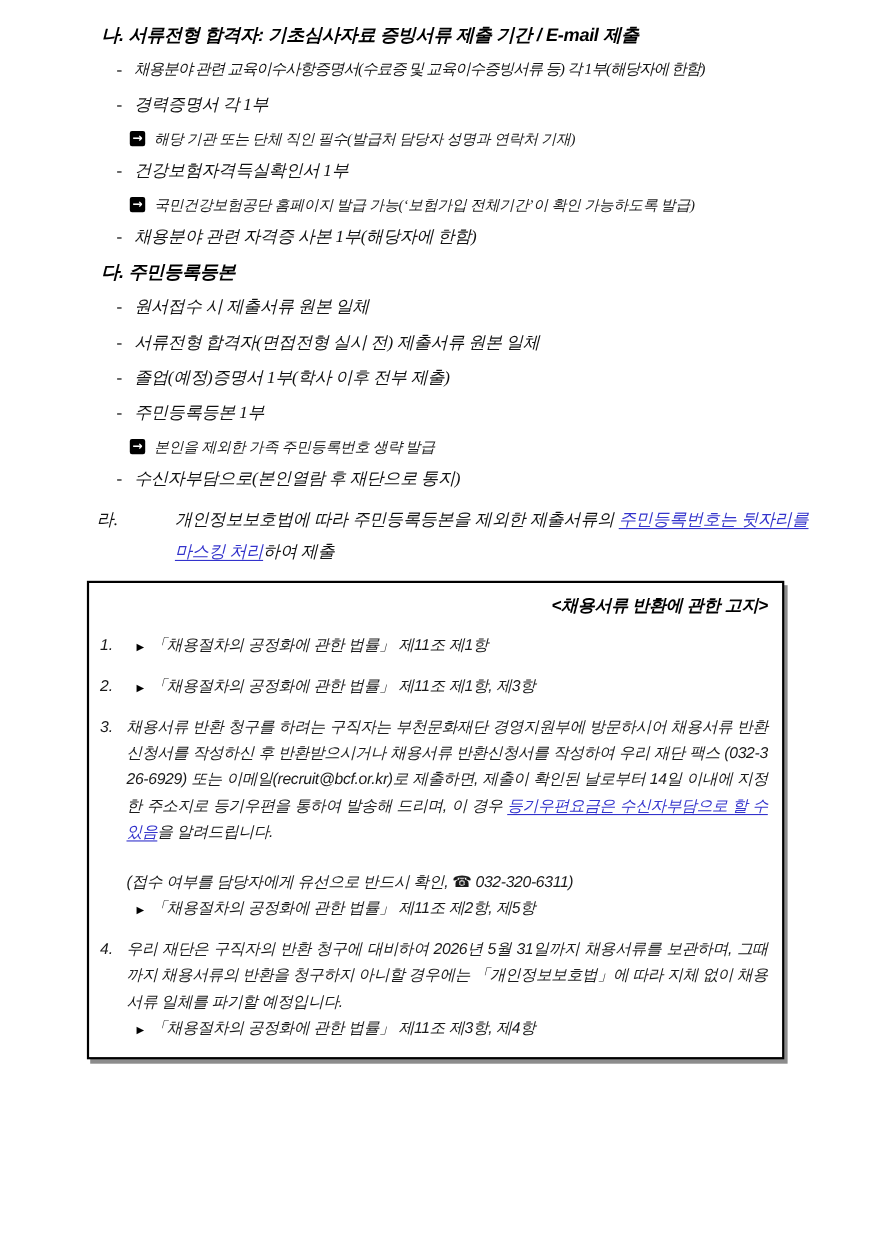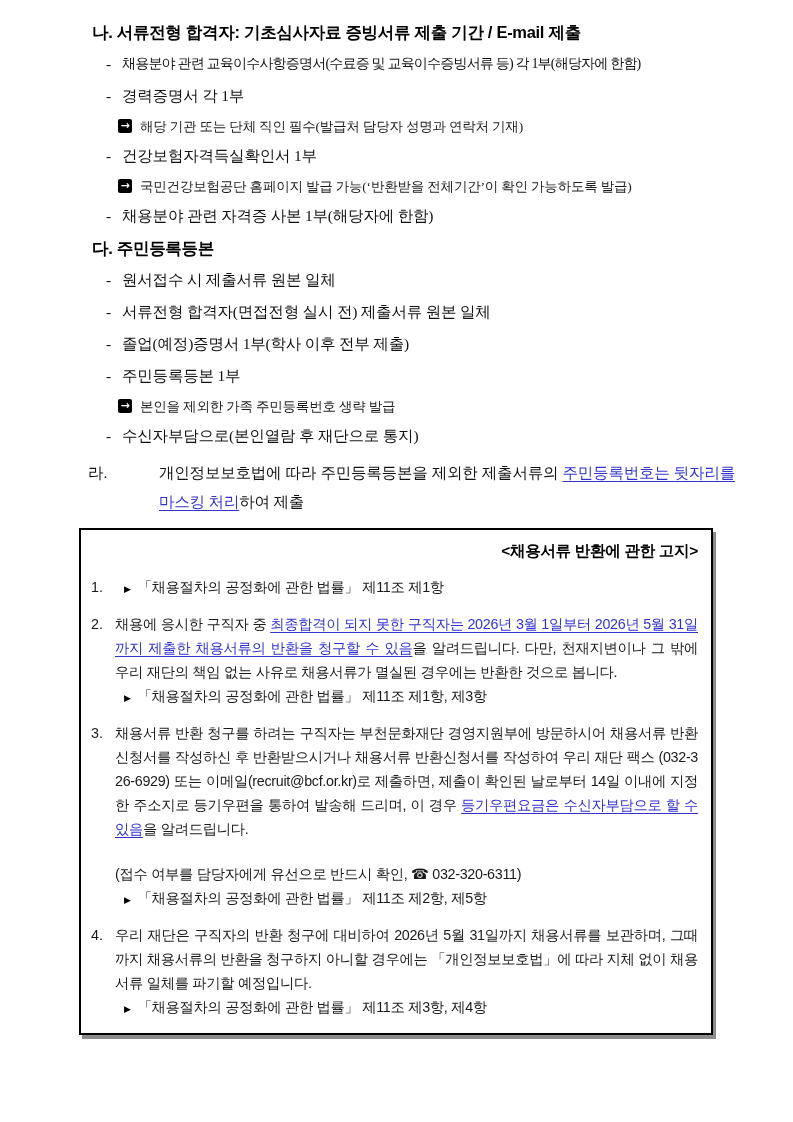--- a/index.html
+++ b/index.html
@@ -5,20 +5,21 @@
   * { margin: 0; padding: 0; box-sizing: border-box; }
   html, body { background: #ffffff; }
   .page {
     position: relative;
     width: 793px;
     height: 1122px;
     background: #ffffff;
     overflow: hidden;
     color: #111111;
     font-family: "Liberation Serif", "DejaVu Serif", serif;
+    font-style: italic;
   }
   .outer { padding: 22px 58px 0 92px; }
 
   .heading {
     font-family: "Liberation Sans", "DejaVu Sans", sans-serif;
     font-weight: bold;
     font-size: 16.5px;
     line-height: 20px;
     margin-bottom: 12px;
     color: #000;
@@ -92,21 +93,21 @@
     <div class="li arrow">
       <span class="sq">→</span>
       <span class="li-text">해당 기관 또는 단체 직인 필수(발급처 담당자 성명과 연락처 기재)</span>
     </div>
     <div class="li dash">
       <span class="marker">-</span>
       <span class="li-text">건강보험자격득실확인서 1부</span>
     </div>
     <div class="li arrow">
       <span class="sq">→</span>
-      <span class="li-text">국민건강보험공단 홈페이지 발급 가능(‘반환받을 전체기간’이 확인 가능하도록 발급)</span>
+      <span class="li-text">국민건강보험공단 홈페이지 발급 가능(‘보험가입 전체기간’이 확인 가능하도록 발급)</span>
     </div>
     <div class="li dash">
       <span class="marker">-</span>
       <span class="li-text">채용분야 관련 자격증 사본 1부(해당자에 한함)</span>
     </div>
 
     <div class="heading">다. 주민등록등본</div>
 
     <div class="li dash">
       <span class="marker">-</span>
@@ -150,21 +151,20 @@
         <div class="ref">
           <span class="tri">▶</span>
           <span>「채용절차의 공정화에 관한 법률」 제11조 제1항</span>
         </div>
       </div>
     </div>
 
     <div class="box-item">
       <span class="num">2.</span>
       <div class="body">
-        <div class="para"><span>채용에 응시한 구직자 중 </span><span class="blue-link" style="color: rgb(51, 51, 204);">최종합격이 되지 못한 구직자는 2026년 3월 1일부터 2026년 5월 31일까지 제출한 채용서류의 반환을 청구할 수 있음</span><span>을 알려드립니다. 다만, 천재지변이나 그 밖에 우리 재단의 책임 없는 사유로 채용서류가 멸실된 경우에는 반환한 것으로 봅니다.</span></div>
         <div class="ref">
           <span class="tri">▶</span>
           <span>「채용절차의 공정화에 관한 법률」 제11조 제1항, 제3항</span>
         </div>
       </div>
     </div>
 
     <div class="box-item">
       <span class="num">3.</span>
       <div class="body">

